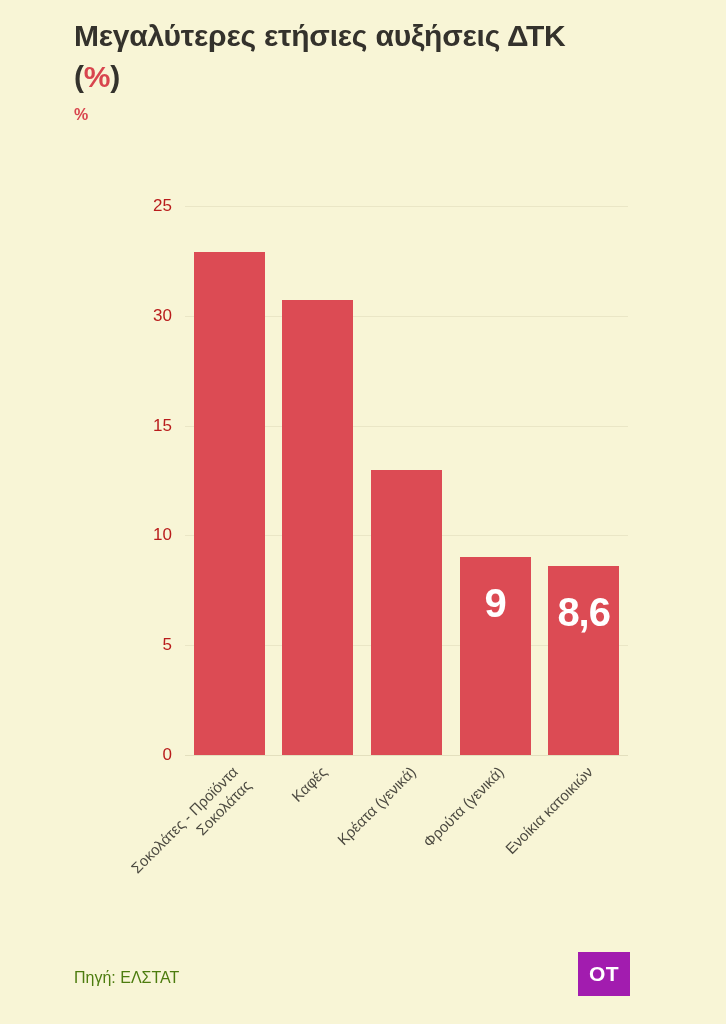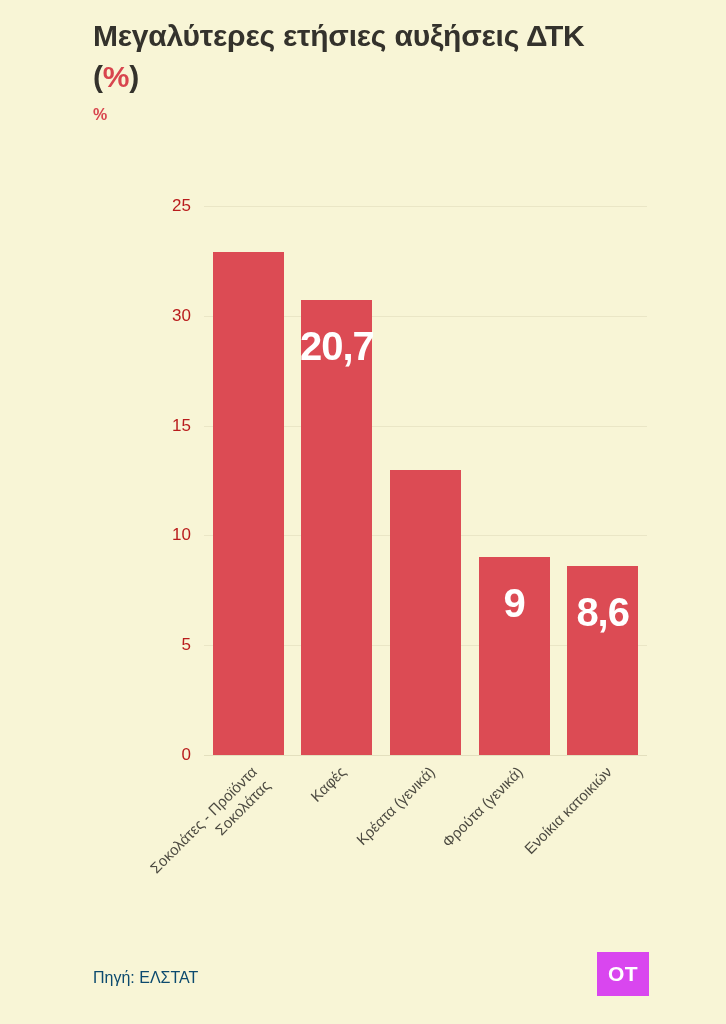--- a/index.html
+++ b/index.html
@@ -12,21 +12,20 @@
     background: #f8f5d6;
     font-family: "Liberation Sans", sans-serif;
     overflow: hidden;
     position: relative;
   }
 
   .infographic {
     position: absolute;
     inset: 0;
     background: #f8f5d6;
-    margin-left: 19px;
   }
 
   
   .header {
     position: absolute;
     left: 74px;
     top: 16px;
     width: 590px;
   }
   .chart-title {
@@ -122,29 +121,29 @@
     left: 0;
     top: 952px;
     width: 726px;
     height: 60px;
   }
   .source-note {
     position: absolute;
     left: 74px;
     top: 17px;
     font-size: 16px;
-    color: #0c4a6e;
+    color: #4d7c0f;
   }
   .logo-badge {
     position: absolute;
     left: 578px;
     top: 0px;
     width: 52px;
     height: 44px;
-    background: #d946ef;
+    background: #a21caf;
     display: flex;
     align-items: center;
     justify-content: center;
   }
   .logo-badge span {
     color: #ffffff;
     font-weight: bold;
     font-size: 21px;
     letter-spacing: 0.5px;
   }
@@ -162,21 +161,20 @@
   <div class="plot-wrap">
     <div class="plot-area" id="plot-area">
         <div class="gridline axis-zero" style="top: 549px;"></div>
         <div class="gridline" style="top: 439.2px;"></div>
         <div class="gridline" style="top: 329.4px;"></div>
         <div class="gridline" style="top: 219.6px;"></div>
         <div class="gridline" style="top: 109.8px;"></div>
         <div class="gridline" style="top: 0px;"></div>
         <div class="bar" style="left: 8.8px; width: 71px; height: 502.884px; background: rgb(220, 75, 84);"></div>
         <div class="bar" style="left: 97.4px; width: 71px; height: 454.572px; background: rgb(220, 75, 84);"></div>
-        <div class="bar-value" style="left: 132.9px; top: 120.428px;">20,7</div>
         <div class="bar" style="left: 186px; width: 71px; height: 285.48px; background: rgb(220, 75, 84);"></div>
         <div class="bar" style="left: 274.6px; width: 71px; height: 197.64px; background: rgb(220, 75, 84);"></div>
         <div class="bar-value" style="left: 310.1px; top: 377.36px;">9</div>
         <div class="bar" style="left: 363.2px; width: 71px; height: 188.856px; background: rgb(220, 75, 84);"></div>
         <div class="bar-value" style="left: 398.7px; top: 386.144px; text-align: center;">8,6</div>
       </div>
     <div id="y-axis">
         <div class="y-tick-label" style="top: 755px;">0</div>
         <div class="y-tick-label" style="top: 645.2px;">5</div>
         <div class="y-tick-label" style="top: 535.4px;">10</div>

